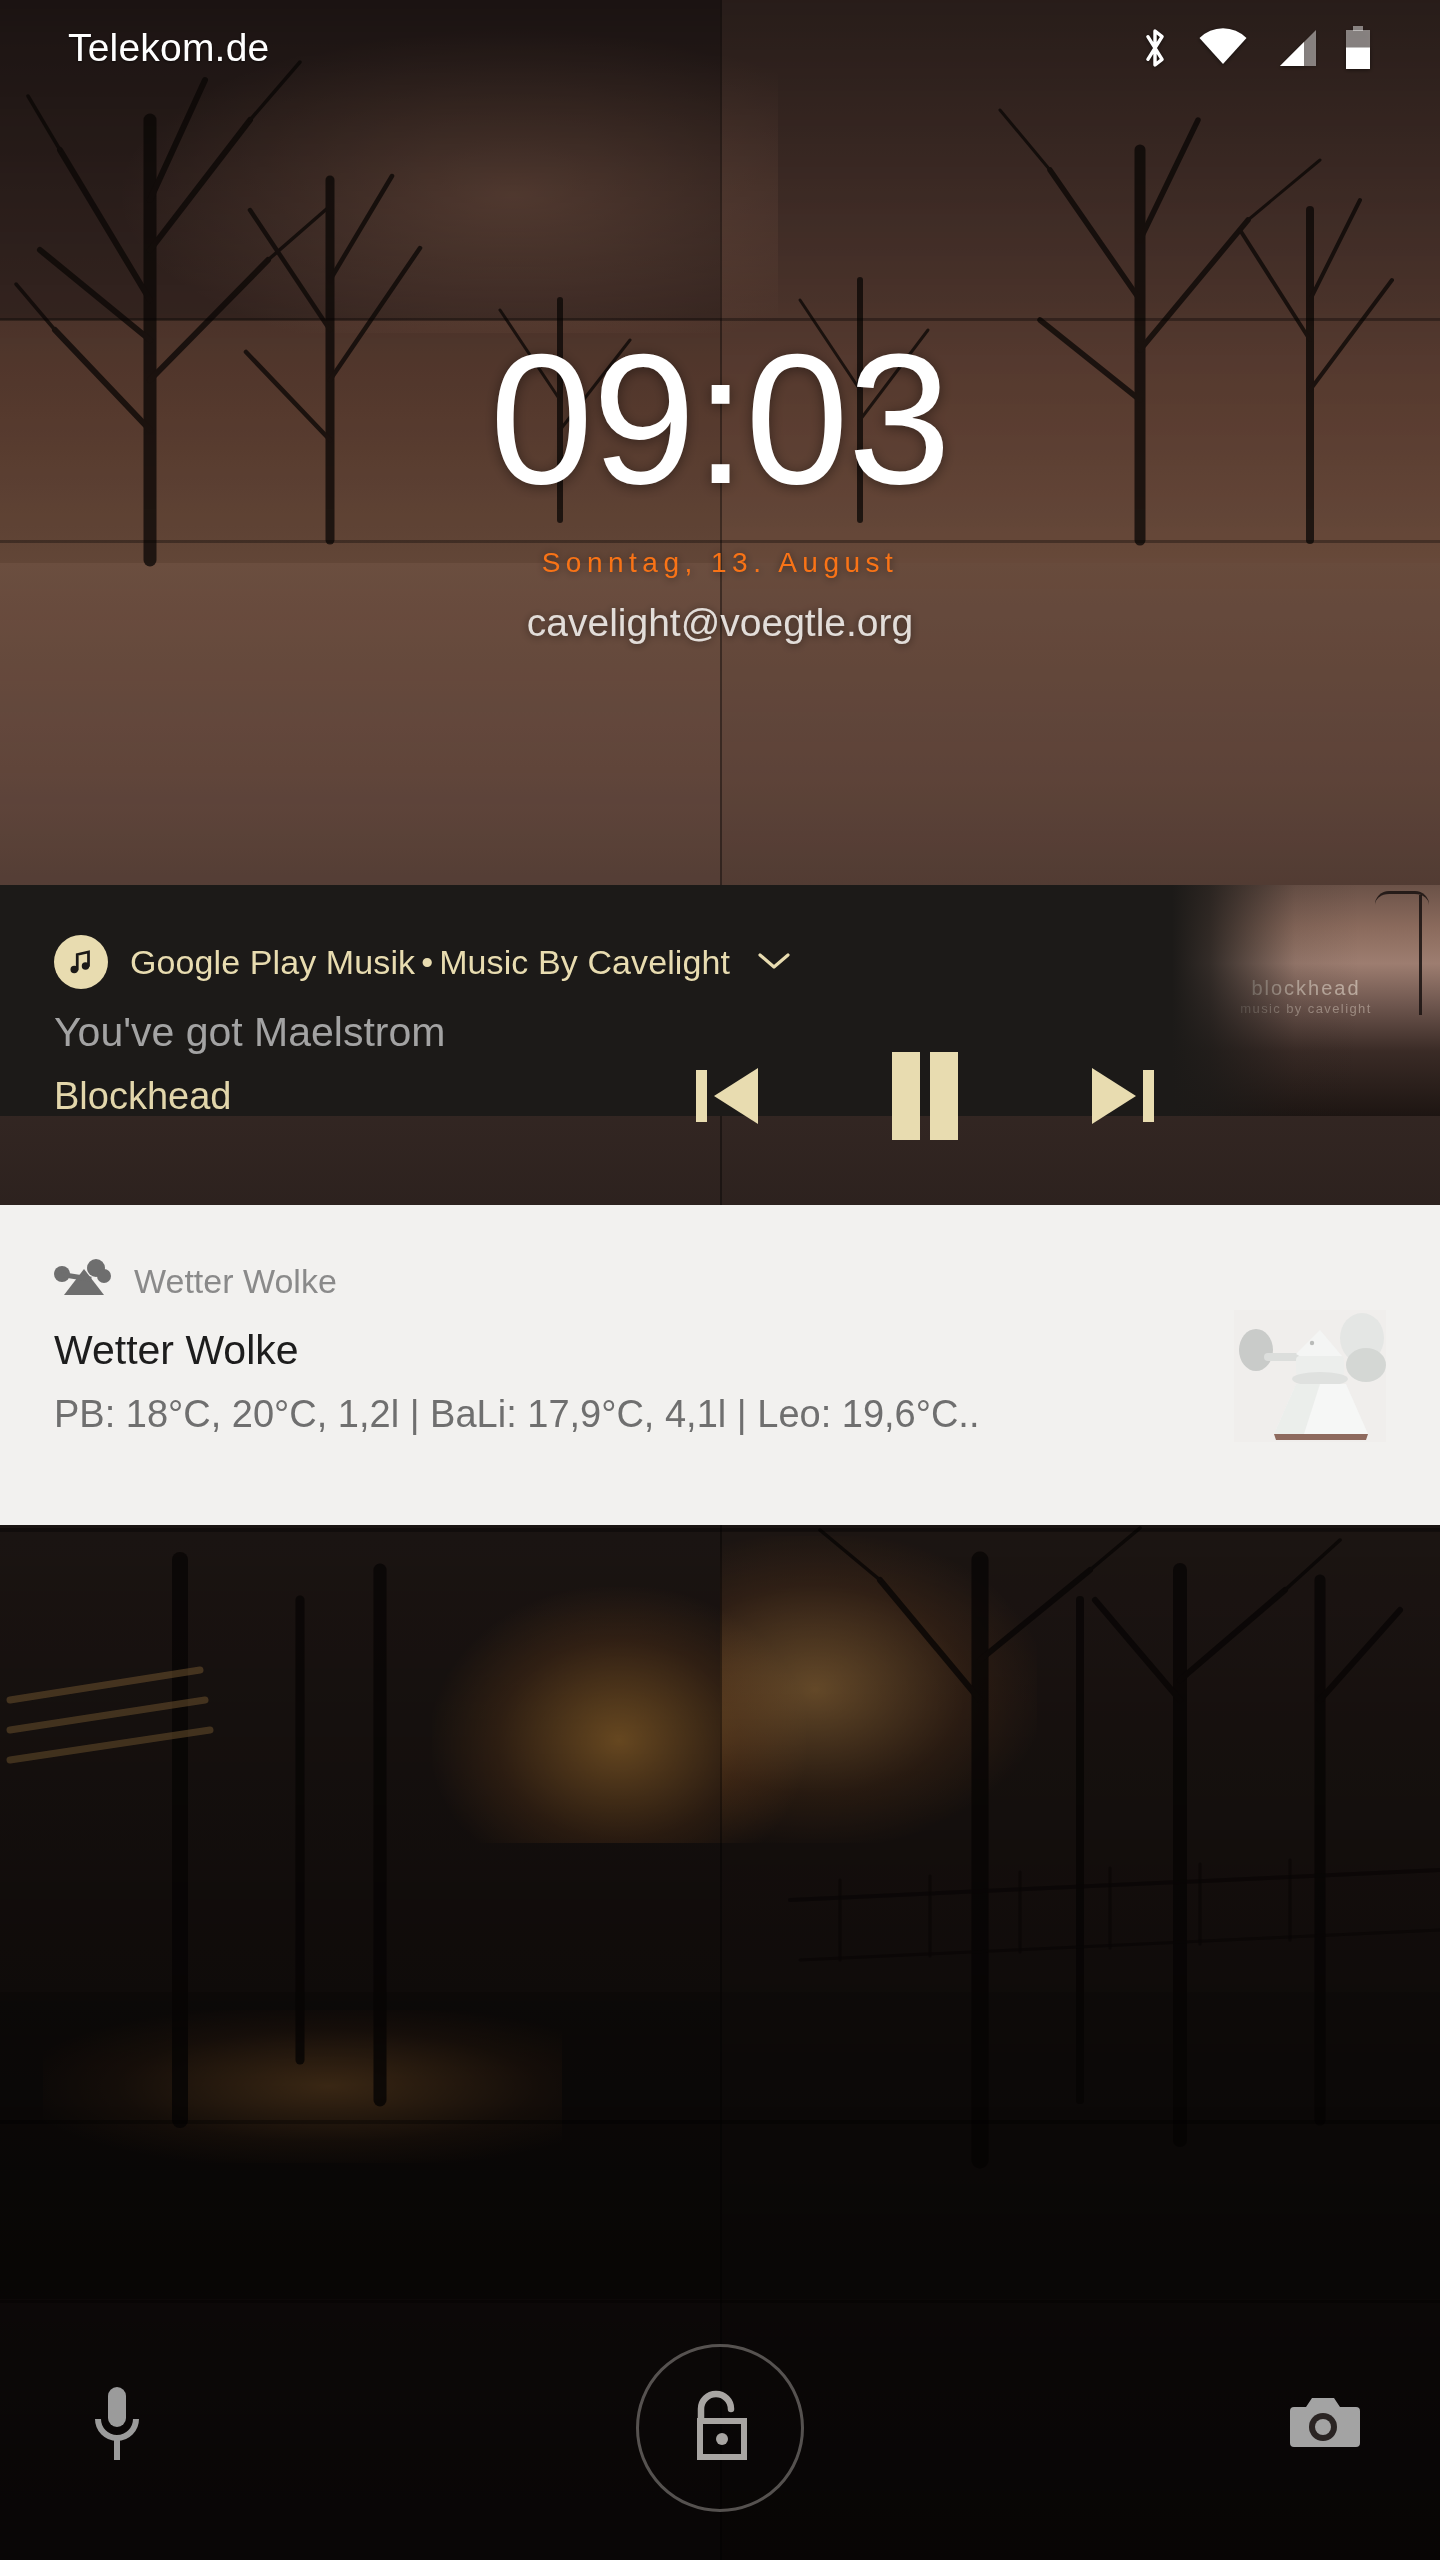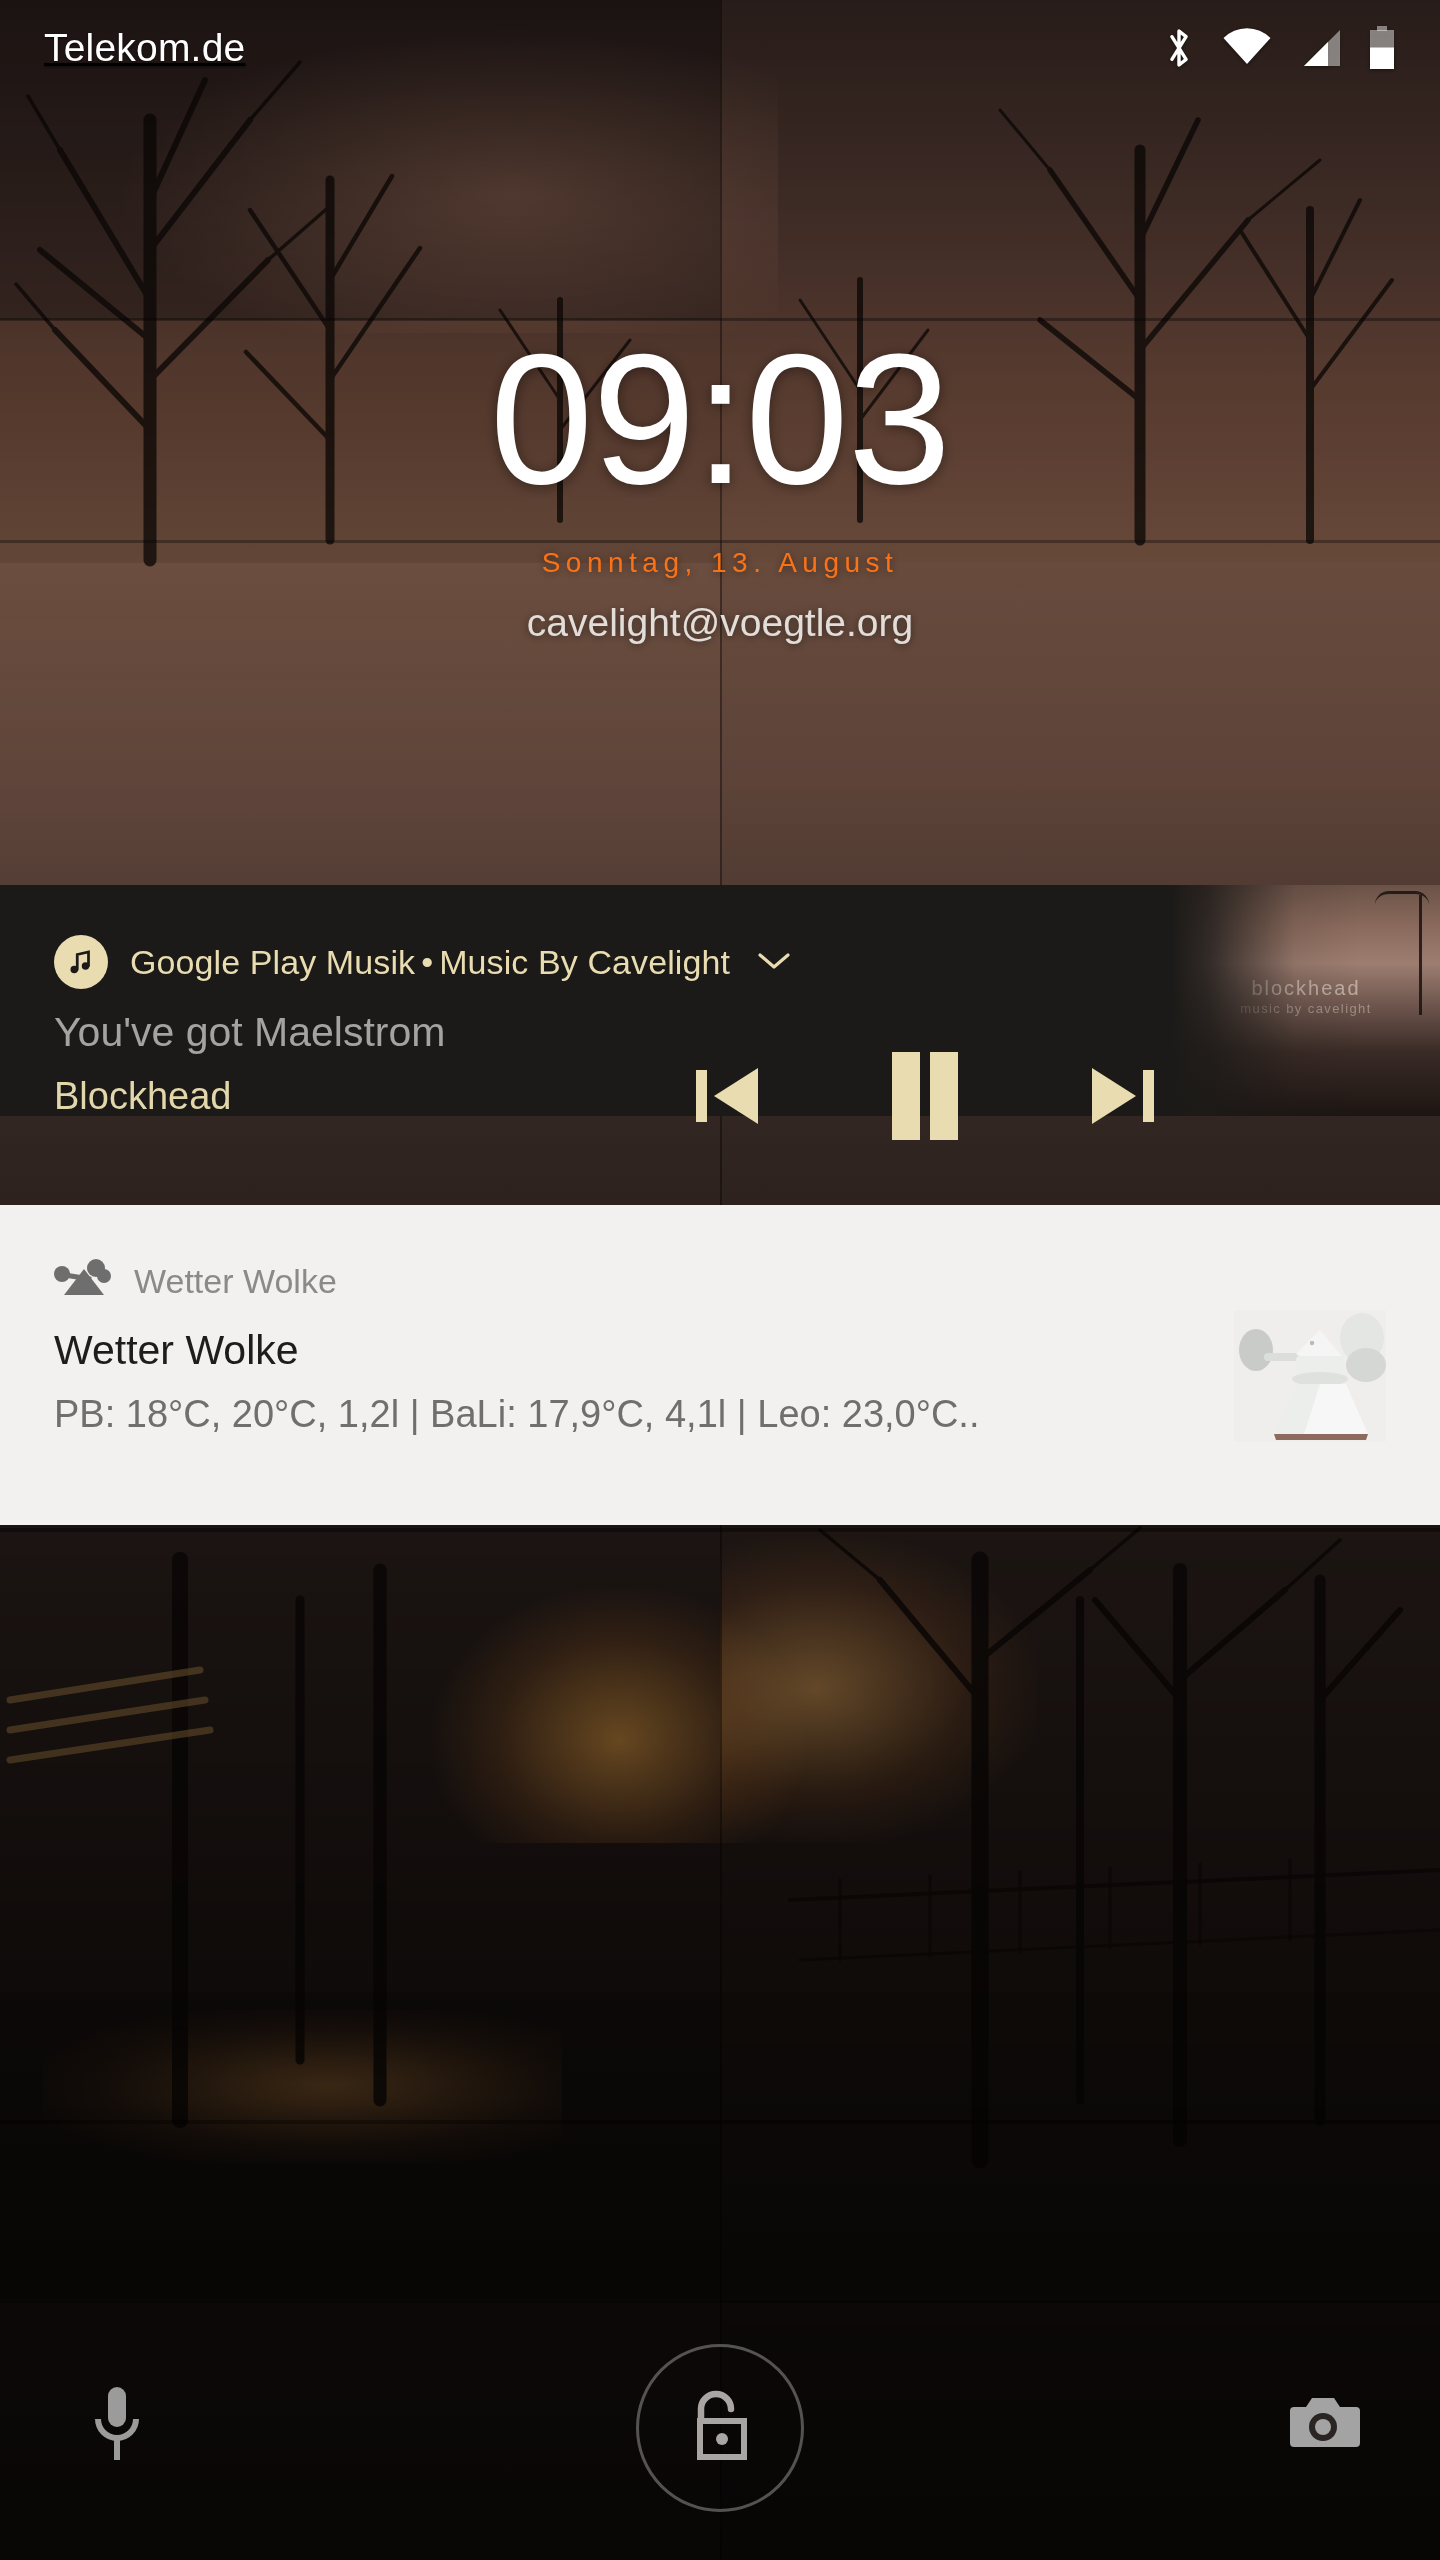--- a/index.html
+++ b/index.html
@@ -49,21 +49,21 @@
   .seam-v{ position:absolute; left:50%; top:0; bottom:0; width:2px; background:rgba(0,0,0,.40); }
 
   
   .wp-scrim{ position:absolute; inset:0;
     background:linear-gradient(180deg,rgba(0,0,0,.40) 0%,rgba(0,0,0,.16) 14%,rgba(0,0,0,.10) 32%,rgba(0,0,0,.22) 58%,rgba(0,0,0,.50) 82%,rgba(0,0,0,.62) 100%); }
 
   
   .statusbar{
     position:absolute; left:0; right:0; top:0; height:96px;
     display:flex; align-items:center; justify-content:space-between;
-    padding:0 44px; z-index:40;text-decoration:underline;
+    padding:0 68px; z-index:40;
   }
   .carrier{ color:#fff; font-size:39px; letter-spacing:.2px; text-shadow:0 1px 3px rgba(0,0,0,.55); }
   .sb-icons{ display:flex; align-items:center; gap:26px; }
   .sb-ic{ display:block; filter:drop-shadow(0 1px 2px rgba(0,0,0,.5)); }
 
   
   .clockwrap{ position:absolute; left:0; right:0; top:330px; text-align:center; z-index:30; }
   .clock{
     color:#fff; font-size:186px; line-height:.96; font-weight:300;
     letter-spacing:-1px; text-shadow:0 2px 14px rgba(0,0,0,.42);
@@ -320,21 +320,21 @@
         <circle cx="8" cy="17" r="8" fill="#6e6e6e"></circle>
         <circle cx="42" cy="11" r="9" fill="#6e6e6e"></circle>
         <circle cx="50" cy="19" r="7" fill="#6e6e6e"></circle>
         <rect x="8" y="15" width="30" height="5" fill="#6e6e6e" transform="rotate(9 8 15)"></rect>
       </svg>
     </span>
     <span class="w-appname">Wetter Wolke</span>
   </div>
 
   <div class="w-title">Wetter Wolke</div>
-  <div class="w-body">PB: 18°C, 20°C, 1,2l | BaLi: 17,9°C, 4,1l | Leo: 23,0°C..</div>
+  <div class="w-body">PB: 18°C, 20°C, 1,2l | BaLi: 17,9°C, 4,1l | Leo: 19,6°C..</div>
 
   <div class="w-thumb">
     <svg width="152" height="132" viewBox="0 0 152 132">
       <rect width="152" height="132" fill="#f0eeec"></rect>
       <ellipse cx="22" cy="40" rx="17" ry="21" fill="#c9cbc9"></ellipse>
       <rect x="30" y="43" width="44" height="8" rx="4" fill="#dcdedc"></rect>
       <ellipse cx="128" cy="28" rx="22" ry="25" fill="#e4e6e4"></ellipse>
       <ellipse cx="132" cy="55" rx="20" ry="17" fill="#d4d7d4"></ellipse>
       <path d="M62 44 L86 20 L108 46 L86 58 Z" fill="#f4f5f4"></path>
       <rect x="62" y="46" width="48" height="20" rx="4" fill="#eceeec"></rect>

